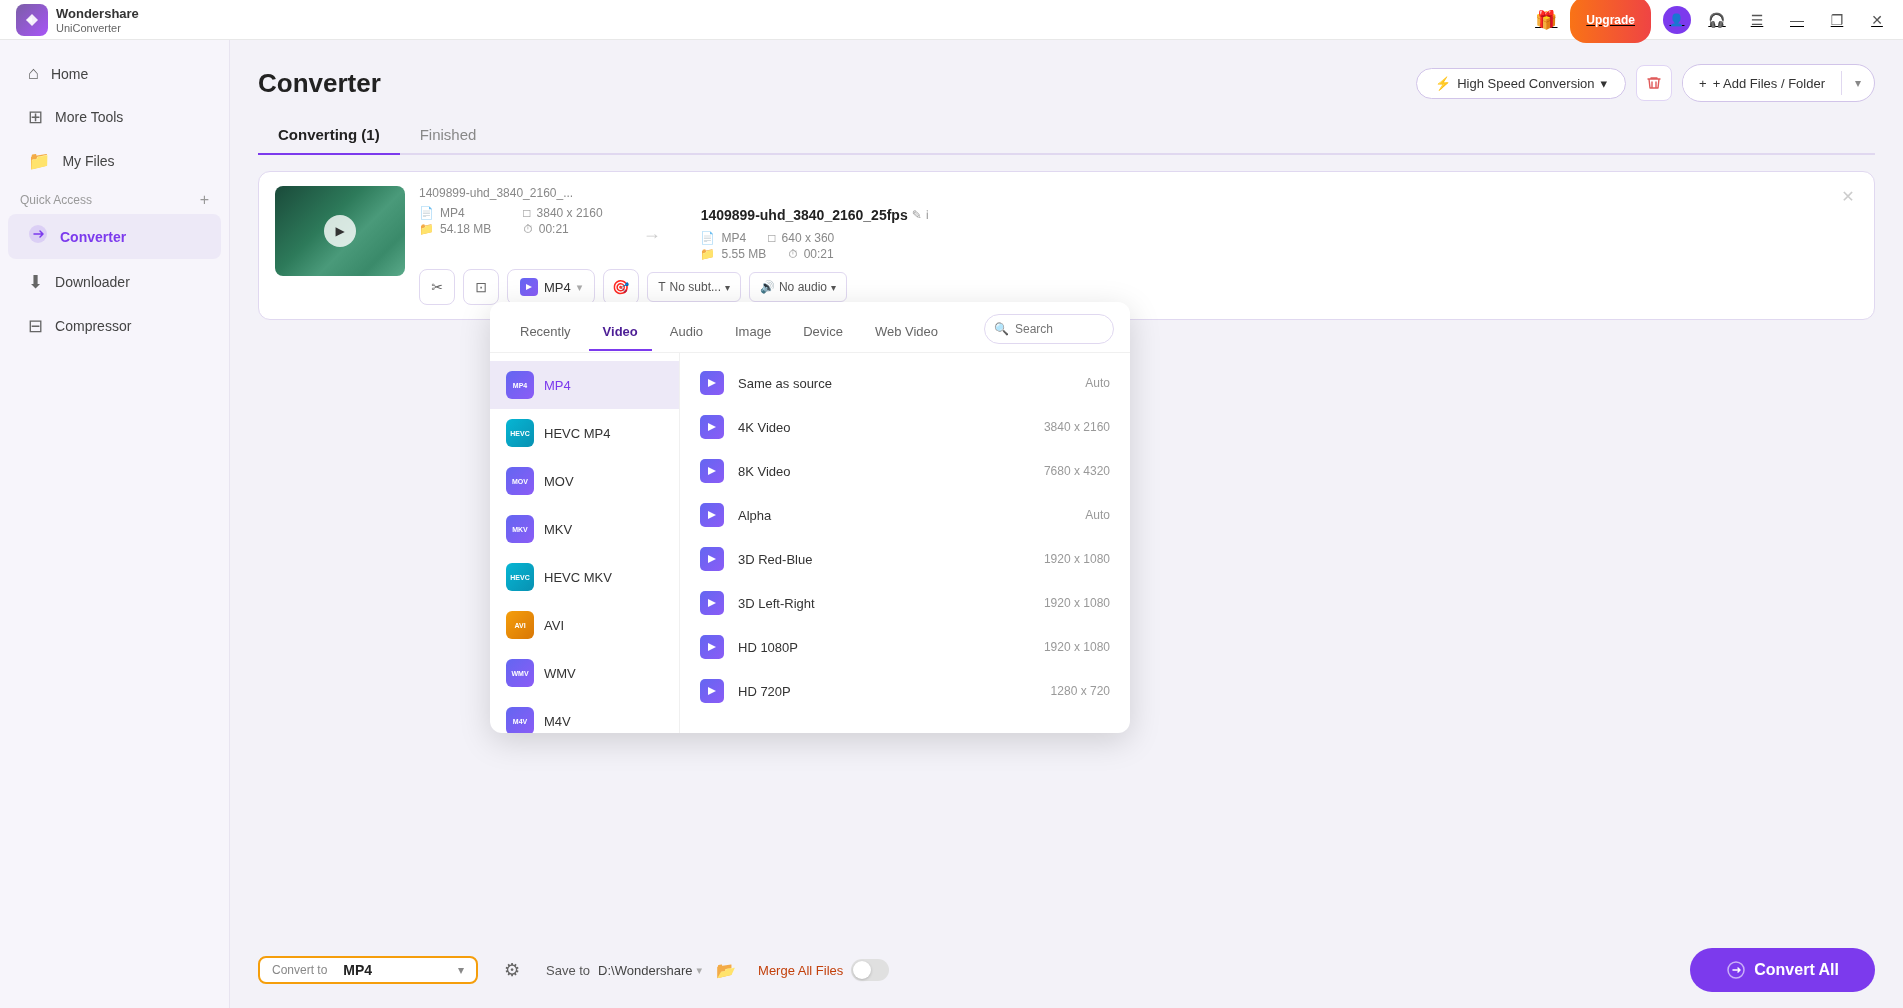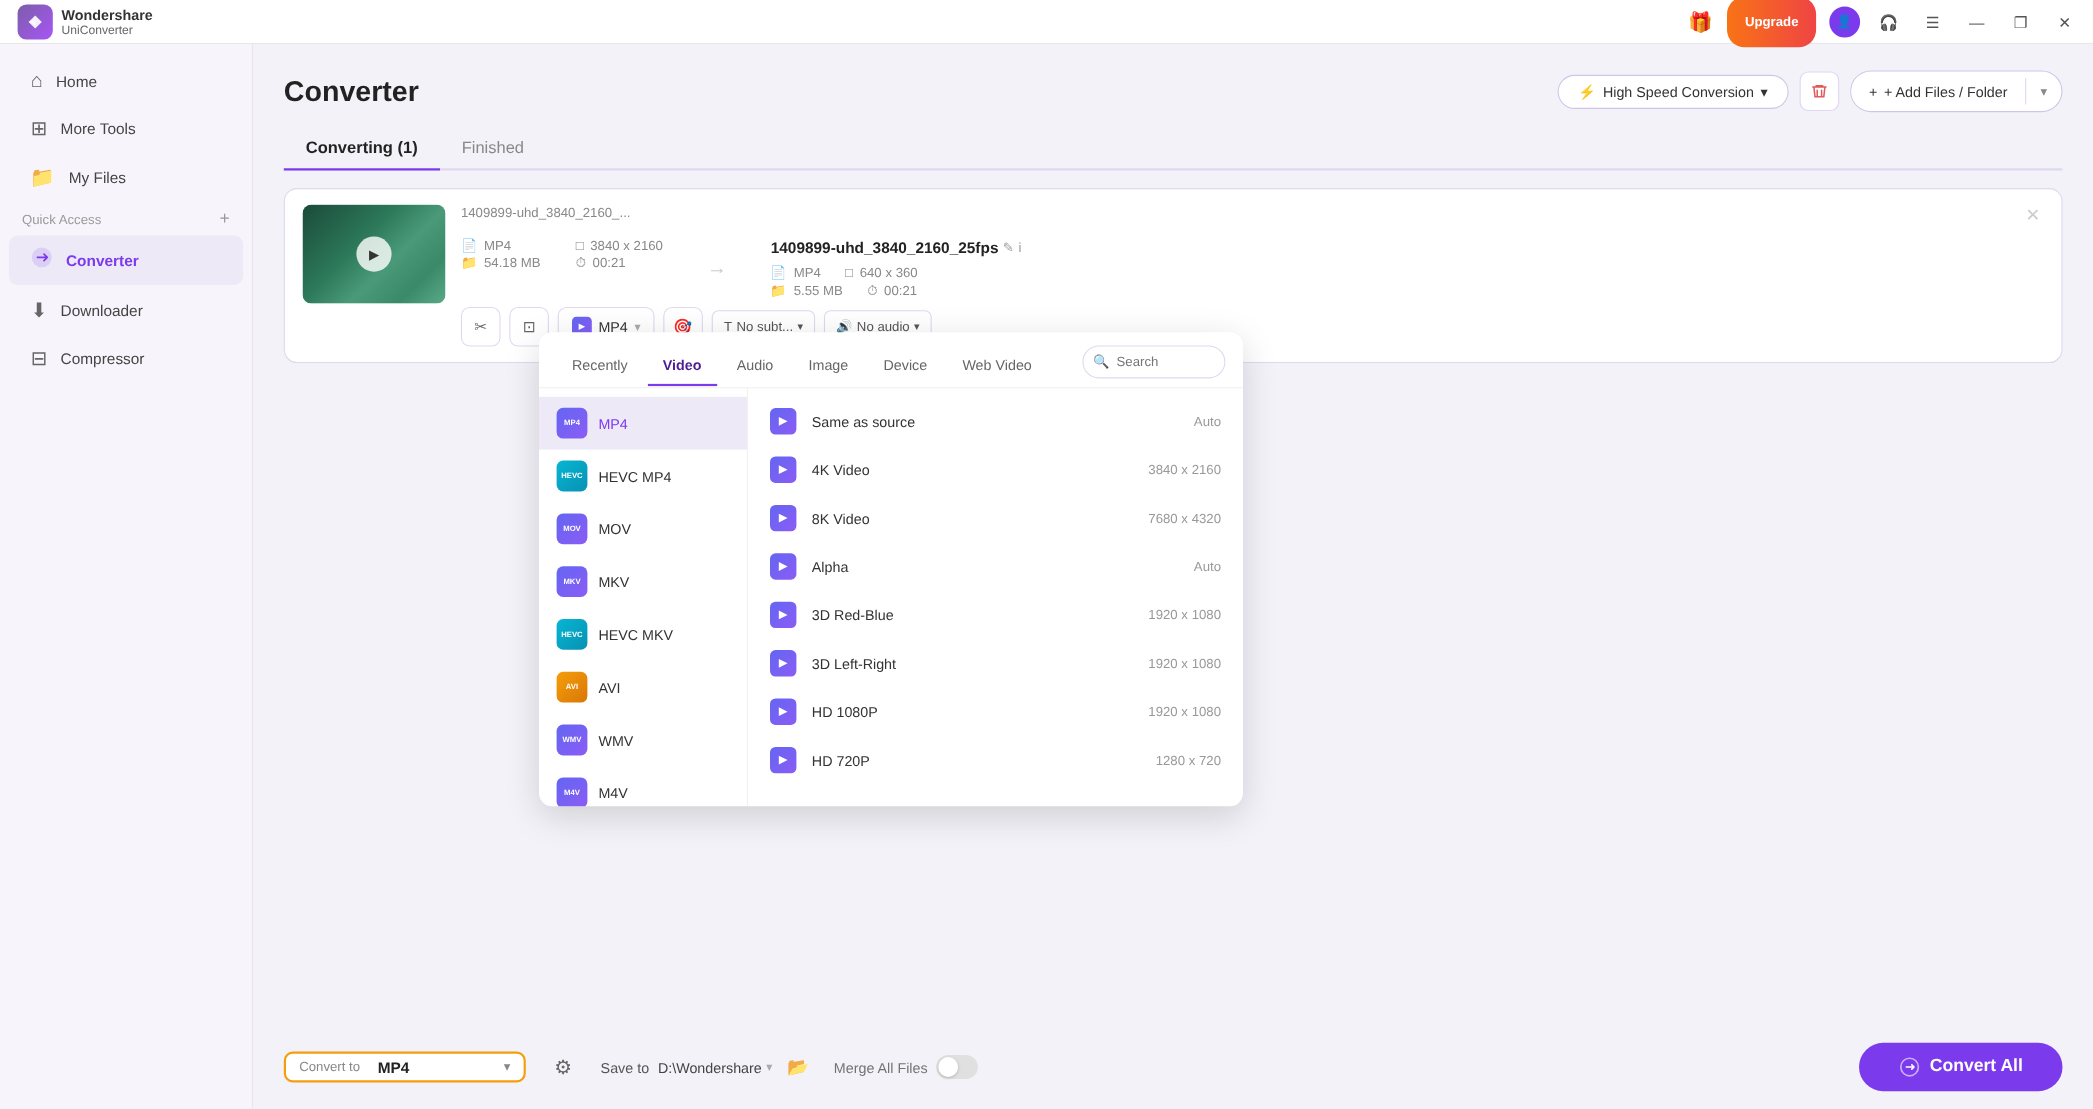--- a/index.html
+++ b/index.html
@@ -268,21 +268,21 @@
       color: #333;
     }
     .file-info-main {
       flex: 1;
       min-width: 0;
     }
     .file-name-row {
       display: flex;
       align-items: center;
       gap: 8px;
-      margin-bottom: 16px;
+      margin-bottom: 6px;
     }
     .file-name-small {
       font-size: 12px;
       color: #888;
     }
     .file-actions-row {
       display: flex;
       align-items: center;
       gap: 8px;
       margin-top: 8px;
@@ -379,21 +379,21 @@
       background: transparent;
       cursor: pointer;
       font-size: 16px;
       color: #666;
     }
     .merge-toggle-row {
       display: flex;
       align-items: center;
       gap: 8px;
       font-size: 13px;
-      color: #737373;
+      color: #c2410c;
       margin-left: auto;
     }
     .toggle {
       width: 38px;
       height: 22px;
       border-radius: 11px;
       background: #e0e0e0;
       position: relative;
       cursor: pointer;
     }
@@ -578,21 +578,21 @@
       padding: 0 10px;
       cursor: pointer;
       display: flex;
       align-items: center;
       gap: 4px;
     }
   </style>
 </head>
 <body>
 
-<div class="titlebar" style="position:relative;">
+<div class="titlebar" style="position:relative;text-decoration:underline;">
   <div class="titlebar-logo">
     <div class="logo-icon">
       <svg width="20" height="20" viewBox="0 0 20 20" fill="none">
         <path d="M4 10 L10 4 L16 10 L10 16 Z" fill="white" opacity="0.9"></path>
         <path d="M4 10 L10 7 L10 13 Z" fill="white" opacity="0.6"></path>
       </svg>
     </div>
     <div>
       <div class="logo-text">Wondershare</div>
       <div class="logo-sub">UniConverter</div>

